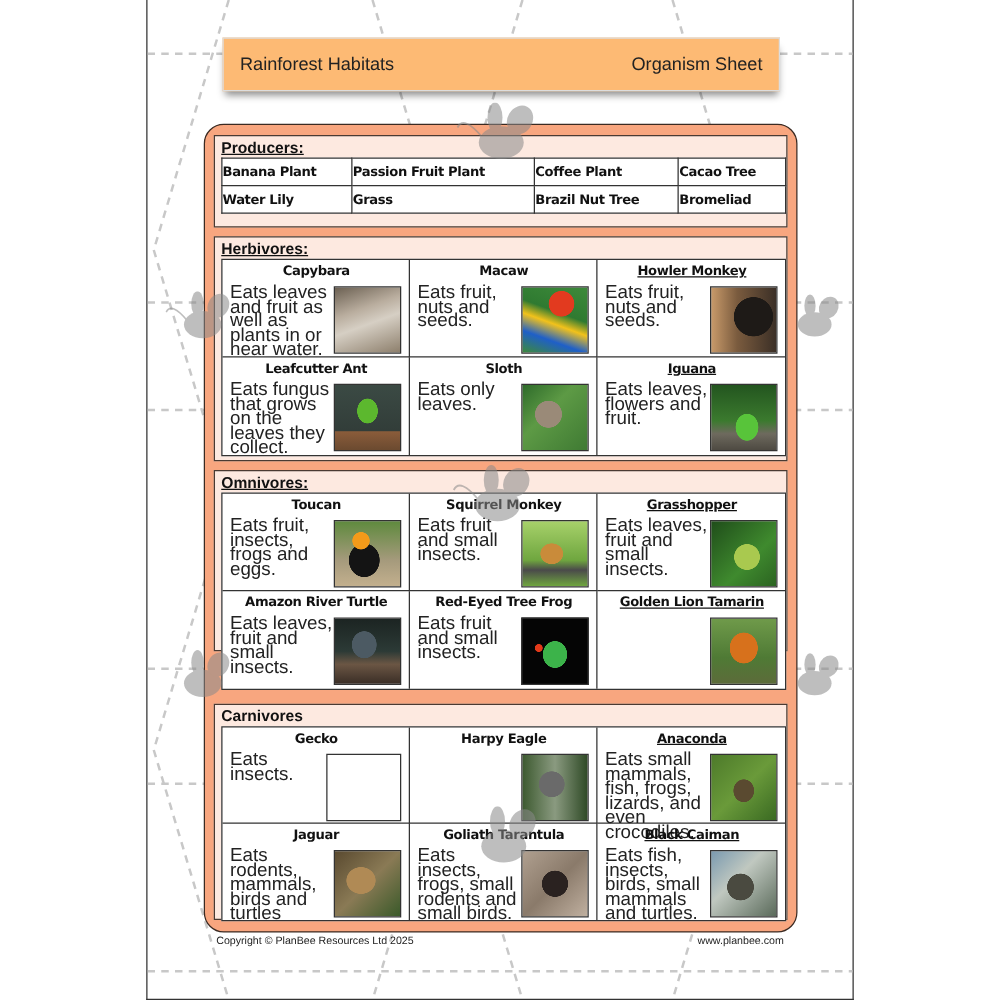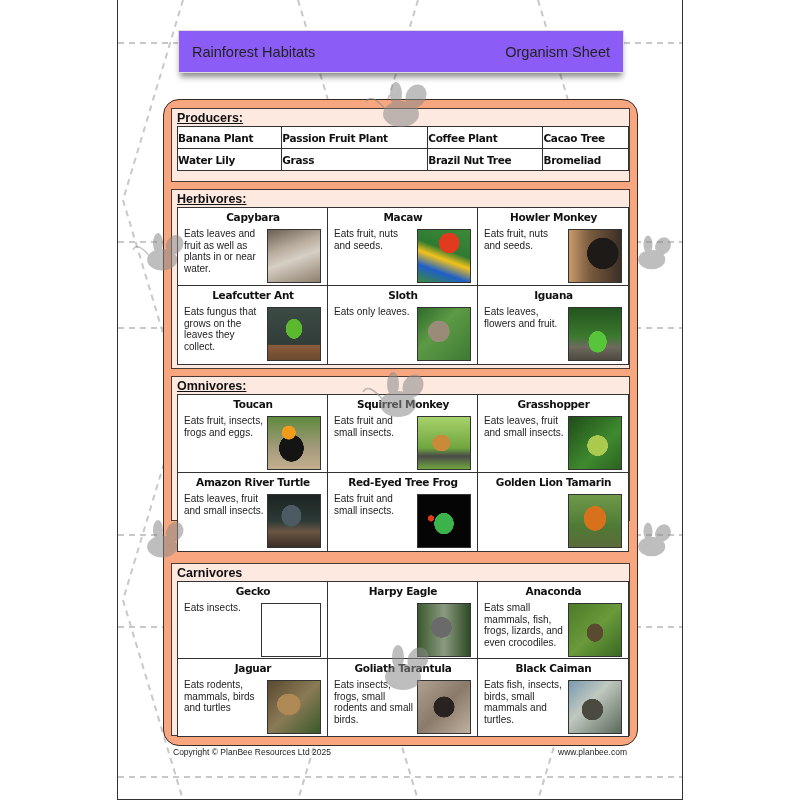--- a/index.html
+++ b/index.html
@@ -9,21 +9,21 @@
   .page {
     position: absolute; left: 117px; top: 0; width: 566px; height: 800px;
     border-left: 1.5px solid #333; border-right: 1.5px solid #333; border-bottom: 1.5px solid #333;
     background: #fff; overflow: hidden;
   }
   
   .bg-pattern { position: absolute; inset: 0; pointer-events: none; }
 
   .header {
     position: absolute; left: 60px; top: 30px; width: 446px; height: 43px;
-    background: #8b5cf6; border: 1px solid #ddd;
+    background: #fdba74; border: 1px solid #ddd;
     box-shadow: 0 6px 6px -2px rgba(0,0,0,0.45);
     display: flex; align-items: center; justify-content: space-between;
     padding: 0 13px; font-size: 14.5px; color: #222;
   }
 
   .frame {
     position: absolute; left: 45px; top: 99px; width: 475px; height: 647px;
     background: #f8a67f; border: 1.5px solid #3b2a22; border-radius: 16px;
   }
 
@@ -48,29 +48,29 @@
   }
 
   .grid {
     display: grid; grid-template-columns: 1fr 1fr 1fr; grid-auto-rows: 78px;
     border: 1.5px solid #333; background: #fff;
   }
   .cell {
     position: relative; border-right: 1.5px solid #333; border-bottom: 1.5px solid #333;
     padding: 2px 4px 2px 5px;
   }
-  .cell:nth-child(3n) { border-right: none; }
+  .cell:nth-child(3n) { border-right: none; text-decoration: underline; }
   .cell.last-row { border-bottom: none; }
   .cell-name {
     text-align: center; font-family: "DejaVu Sans", sans-serif; font-weight: bold;
     font-size: 10.5px; letter-spacing: -0.3px; line-height: 14px; color: #111;
   }
   .cell-desc {
     position: absolute; left: 6px; top: 20px; width: 82px;
-    font-size: 10px; line-height: 11.5px; color: #222;
+    font-size: 15px; line-height: 11.5px; color: #222;
   }
   .photo {
     position: absolute; right: 6px; top: 21px; width: 54px; height: 54px;
     border: 1.5px solid #333; overflow: hidden;
   }
 
   .footer {
     position: absolute; top: 747px; left: 55px; right: 55px;
     display: flex; justify-content: space-between; font-size: 8.5px; color: #222;
   }

